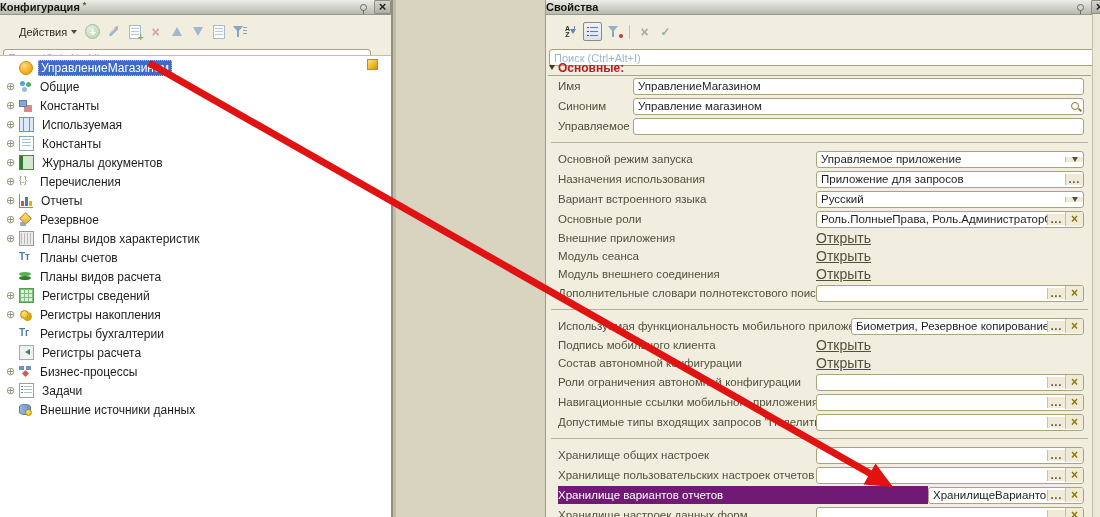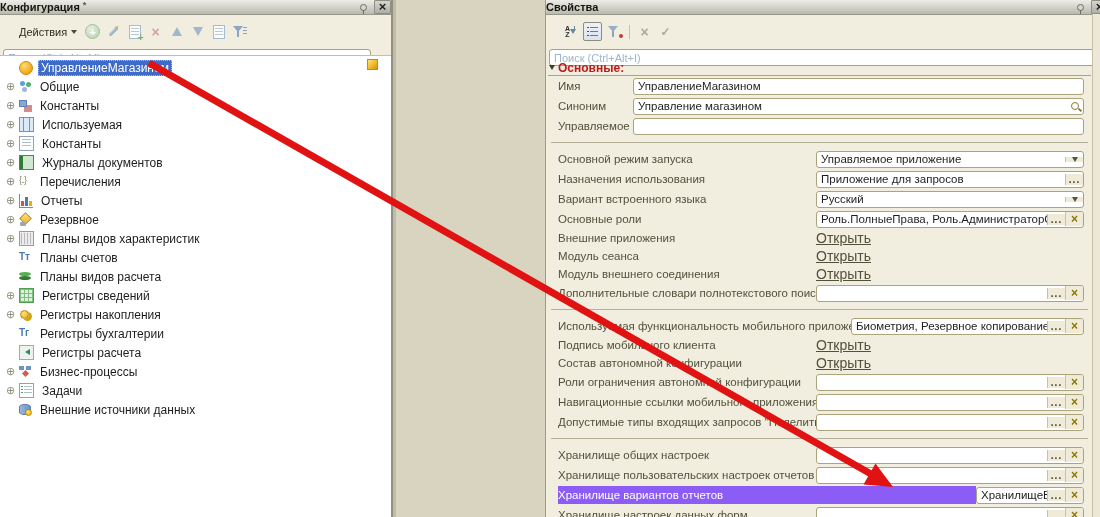--- a/index.html
+++ b/index.html
@@ -135,21 +135,21 @@
   .ptext{flex:1;font-size:11.5px;color:#1e1e1e;padding:0 4px;white-space:nowrap;overflow:hidden}
   .pbtn{width:17px;flex:none;display:flex;align-items:center;justify-content:center;background:#efebd8;border-left:1px solid #c8c2a0;
     font-size:9px;color:#55543c}
   .pbtn.drop::after{content:"";width:0;height:0;border-left:3.5px solid transparent;border-right:3.5px solid transparent;border-top:5px solid #55543c}
   .pbtn.dots{font-size:10px;font-weight:bold;letter-spacing:1px;color:#44442e}
   .pbtn.clear{color:#8a7600;font-size:12px;font-weight:bold;background:#efebd8}
   .qicon{width:14px;flex:none;position:relative;align-self:stretch}
   .qicon::before{content:"";position:absolute;left:2px;top:3px;width:6px;height:6px;border:1.5px solid #8a7a30;border-radius:50%}
   .qicon::after{content:"";position:absolute;left:9px;top:10px;width:4px;height:2px;background:#8a7a30;transform:rotate(45deg)}
   .plink{font-size:14px;color:#52513a;text-decoration:underline;white-space:nowrap}
-  .prow.rsel .plabel{width:418px;background:#8b5cf6;color:#fff;height:18px;display:flex;align-items:center}
+  .prow.rsel .plabel{width:370px;background:#701a75;color:#fff;height:18px;display:flex;align-items:center}
   .psep{height:1px;background:#b5b09a;margin:6px 5px}
 
   .arrow-svg{position:absolute;left:0;top:0;z-index:50;pointer-events:none}
 </style>
 </head>
 <body>
 
 <div id="stage">
 
   <div class="panel panel-left">

